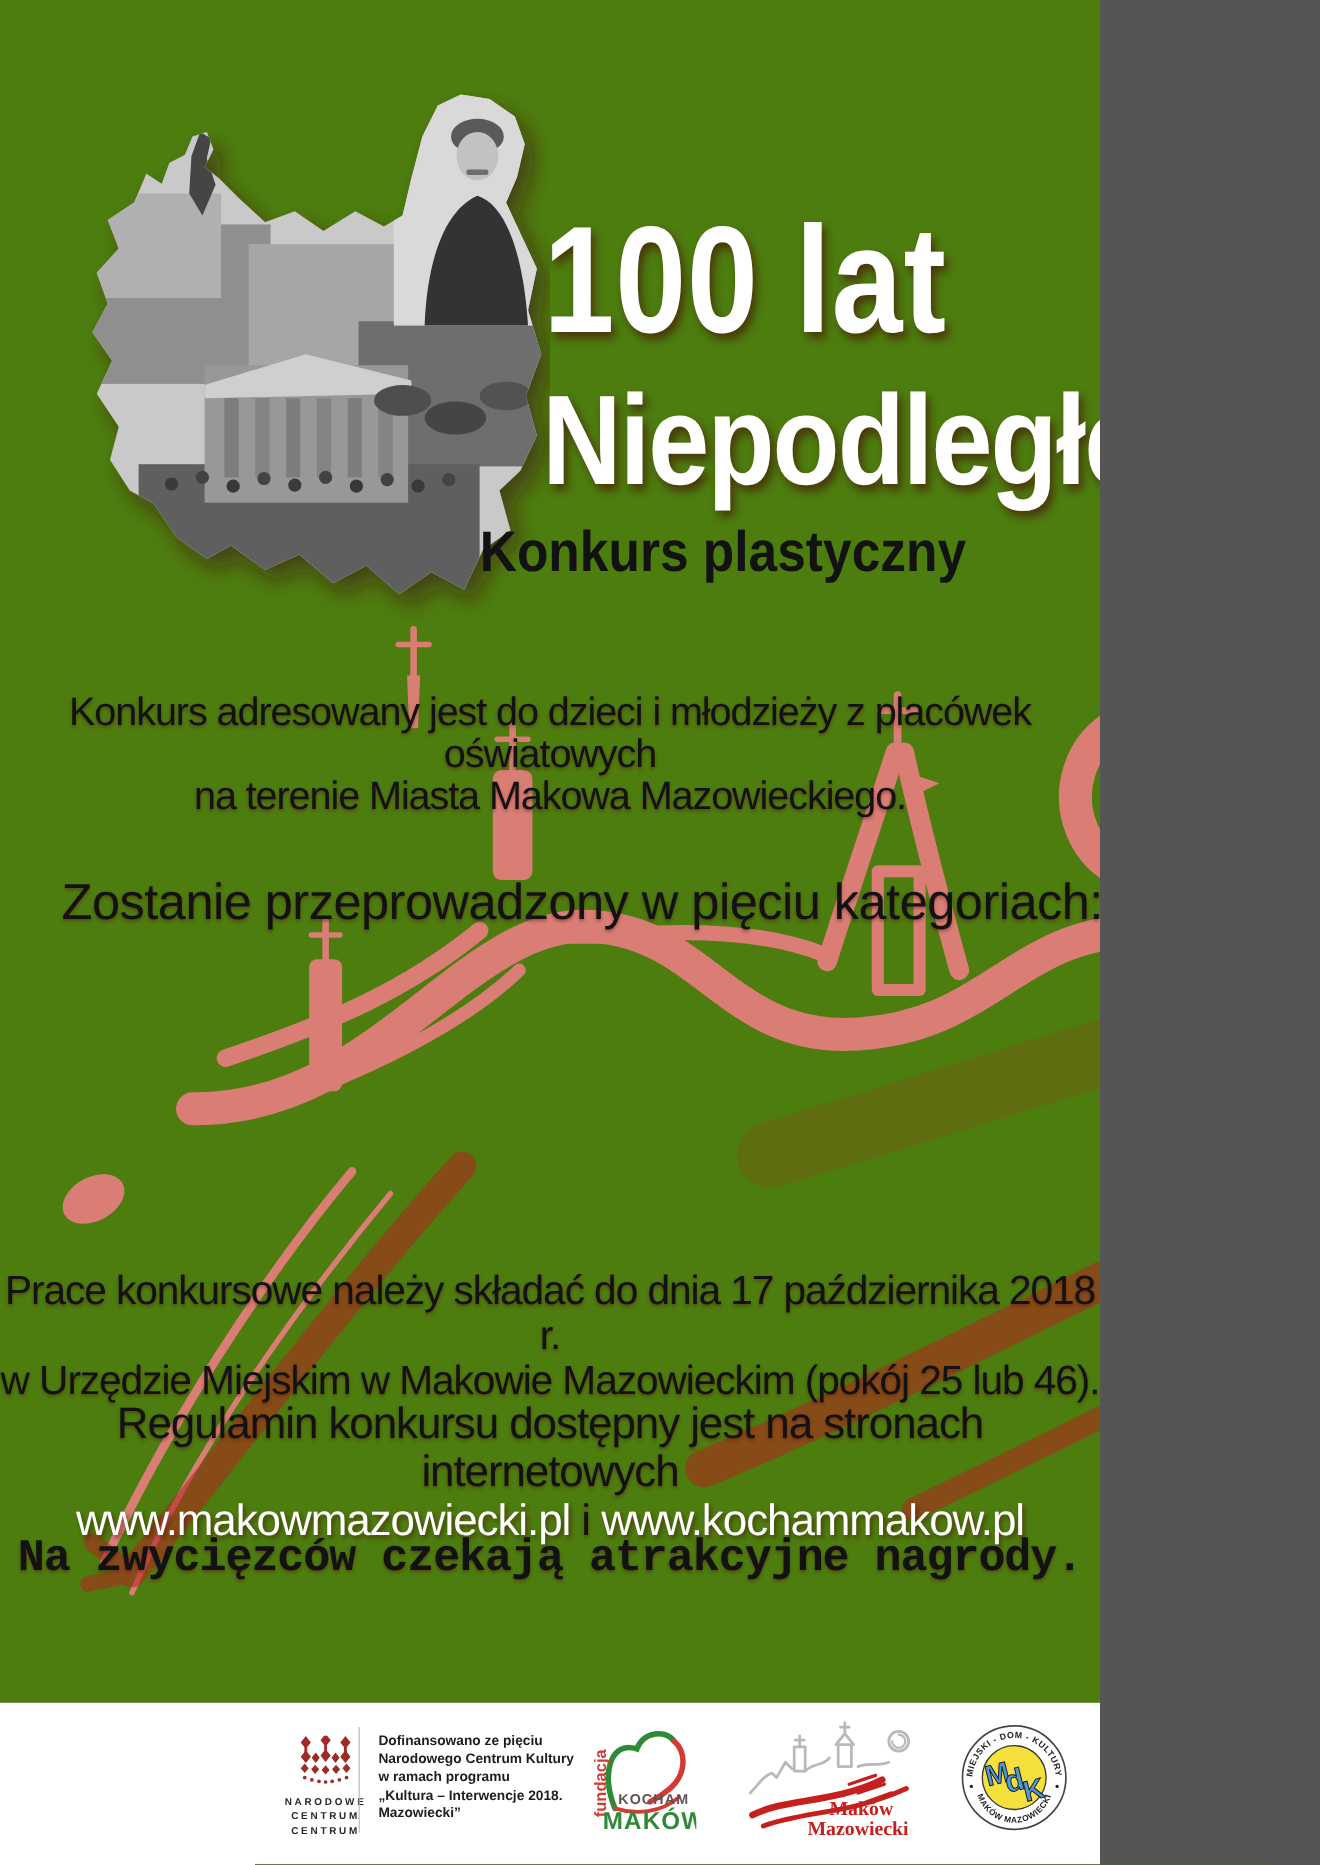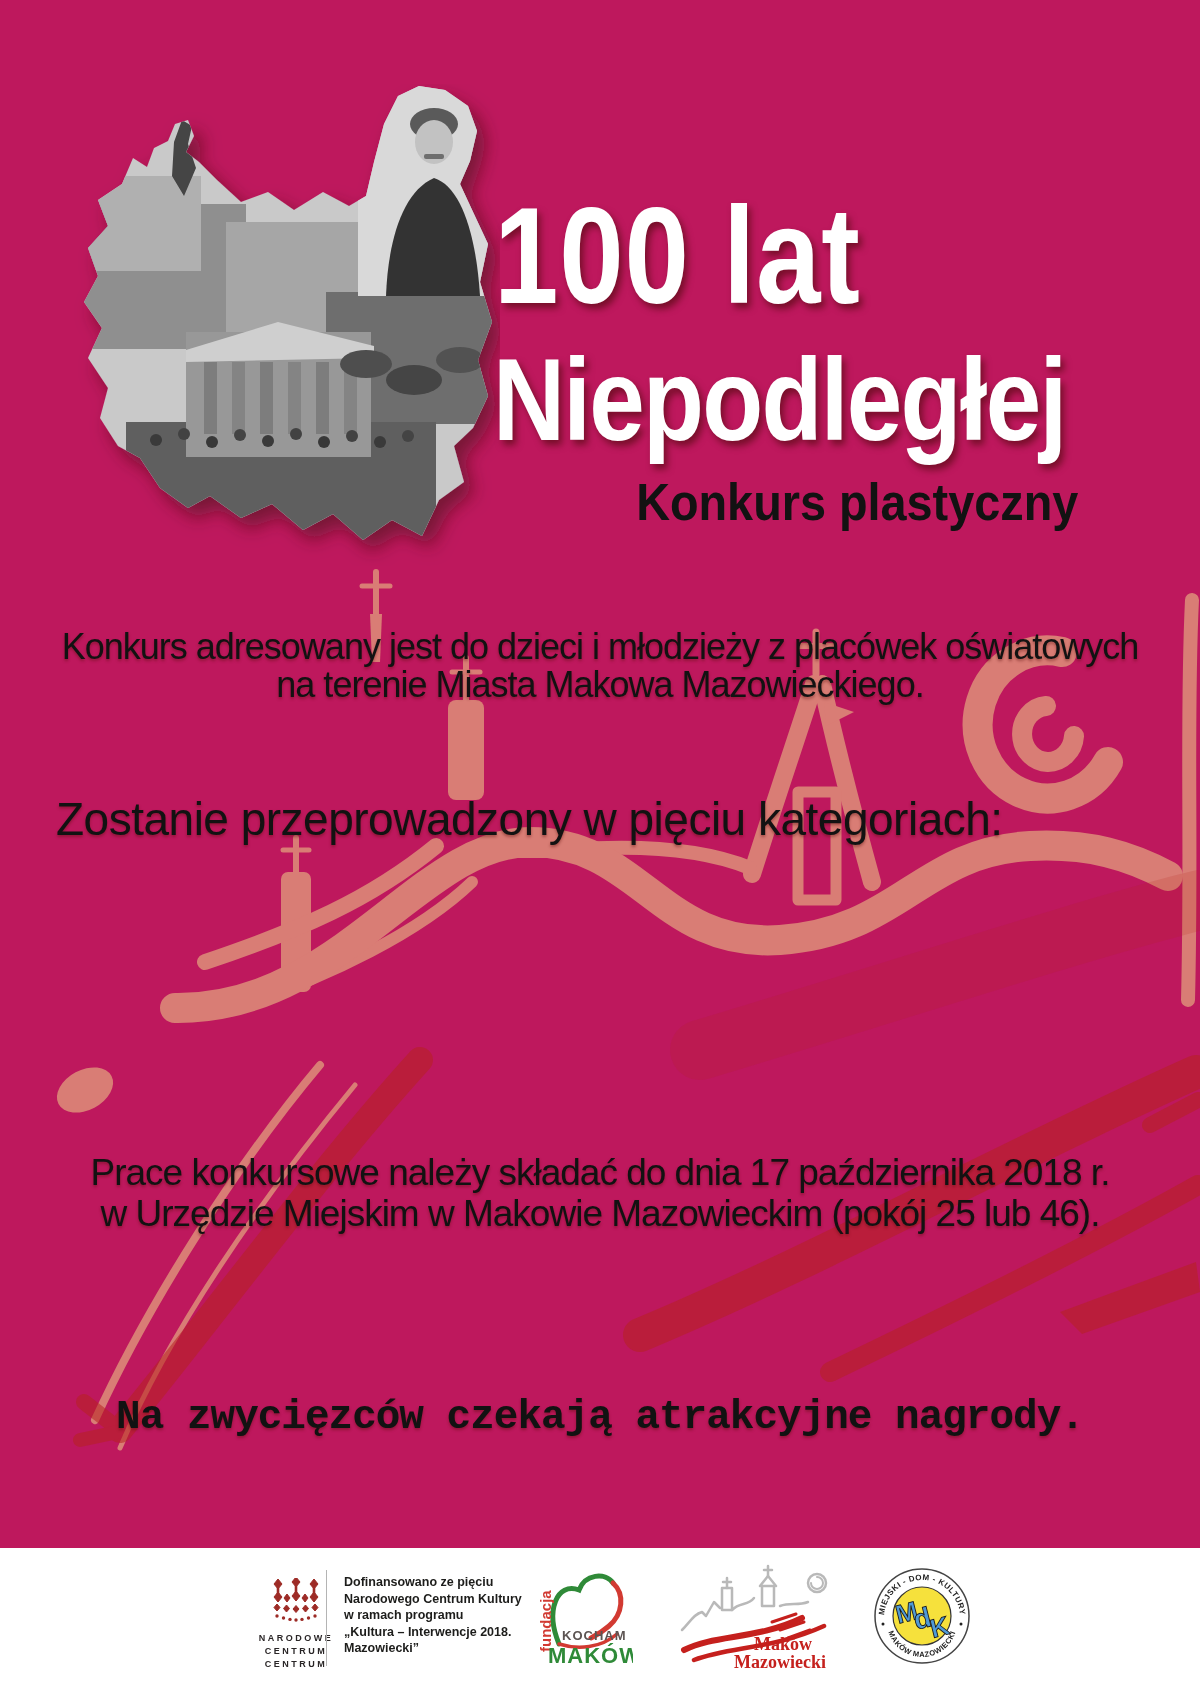--- a/index.html
+++ b/index.html
@@ -1,18 +1,18 @@
 <!DOCTYPE html>
 <html><head>
 <meta charset="utf-8">
 <style>
   html,body{margin:0;padding:0;background:#555;}
   .poster{
-    position:relative;width:1200px;height:1695px;overflow:hidden;
-    background:#be185d;font-family:"Liberation Sans",sans-serif;
+    position:relative;width:1000px;height:1695px;overflow:hidden;
+    background:#4d7c0f;font-family:"Liberation Sans",sans-serif;
   }
   .poster *{box-sizing:border-box;}
   svg{display:block;}
   .wm{position:absolute;left:0;top:0;z-index:0;pointer-events:none;}
   .mapwrap{position:absolute;left:36px;top:84px;z-index:2;}
   .txt{position:absolute;z-index:3;color:#121212;}
   .shadowed{text-shadow:0 2px 3px rgba(90,15,12,.45);}
   .title1{
     left:494px;top:186px;font-size:138px;font-weight:700;line-height:1;color:#fff;
     letter-spacing:1px;transform:scaleX(.84);transform-origin:left top;white-space:nowrap;
@@ -164,20 +164,24 @@
   <div class="txt intro shadowed">
     <div>Konkurs adresowany jest do dzieci i młodzieży z placówek oświatowych</div>
     <div>na terenie Miasta Makowa Mazowieckiego.</div>
   </div>
 
   <div class="txt submission shadowed">
     <div><span class="seg">Prace konkursowe należy składać </span><span class="seg b">do dnia 17 października 2018 r.</span></div>
     <div>w Urzędzie Miejskim w Makowie Mazowieckim (pokój 25 lub 46).</div>
   </div>
 
+  <div class="txt regulations shadowed">
+    <div><span class="seg b">Regulamin konkursu</span><span class="seg"> dostępny jest na stronach internetowych</span></div>
+    <div><span class="seg url">www.makowmazowiecki.pl</span><span class="seg"> i </span><span class="seg url">www.kochammakow.pl</span></div>
+  </div>
 
   <div class="txt prizes shadowed">Na zwycięzców czekają atrakcyjne nagrody.</div>
 
   <div class="footer">
 
     <div class="nck">
       <svg width="56" height="46" viewBox="0 0 56 46" style="margin:0 auto;">
         <g fill="#9d2b26" stroke="#9d2b26">
           <polygon points="10,1 14,6 10,11 6,6"></polygon>
             <polygon points="28,-1 32,4 28,9 24,4"></polygon>

